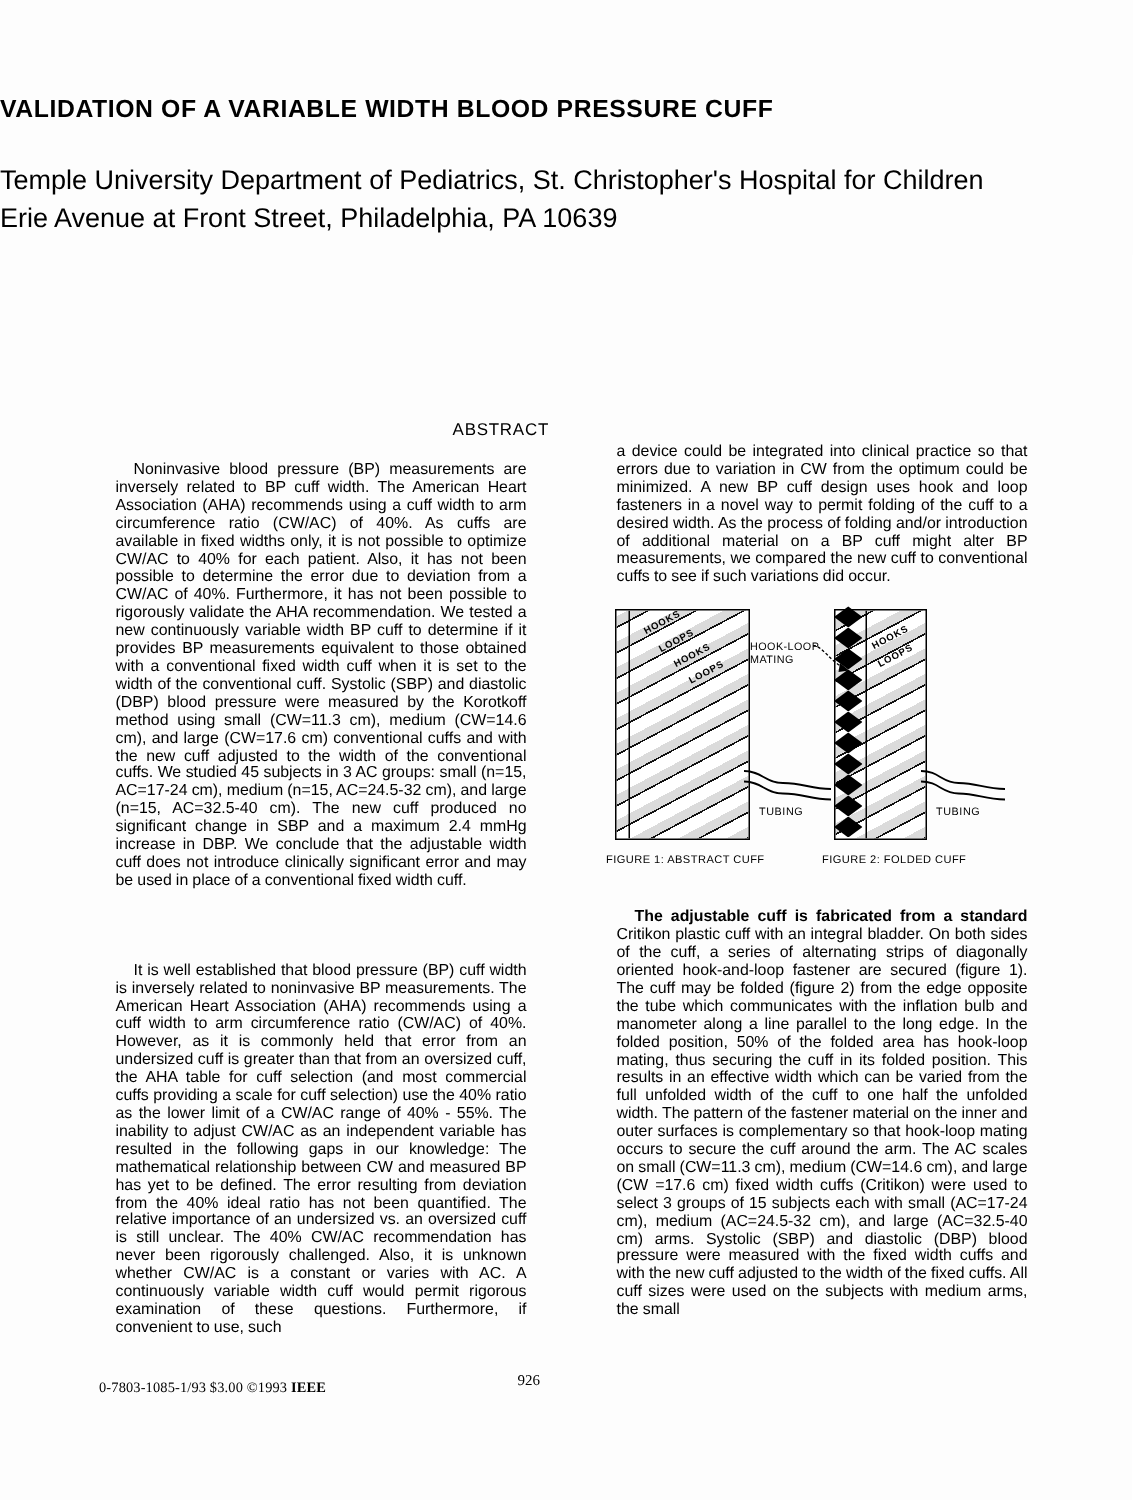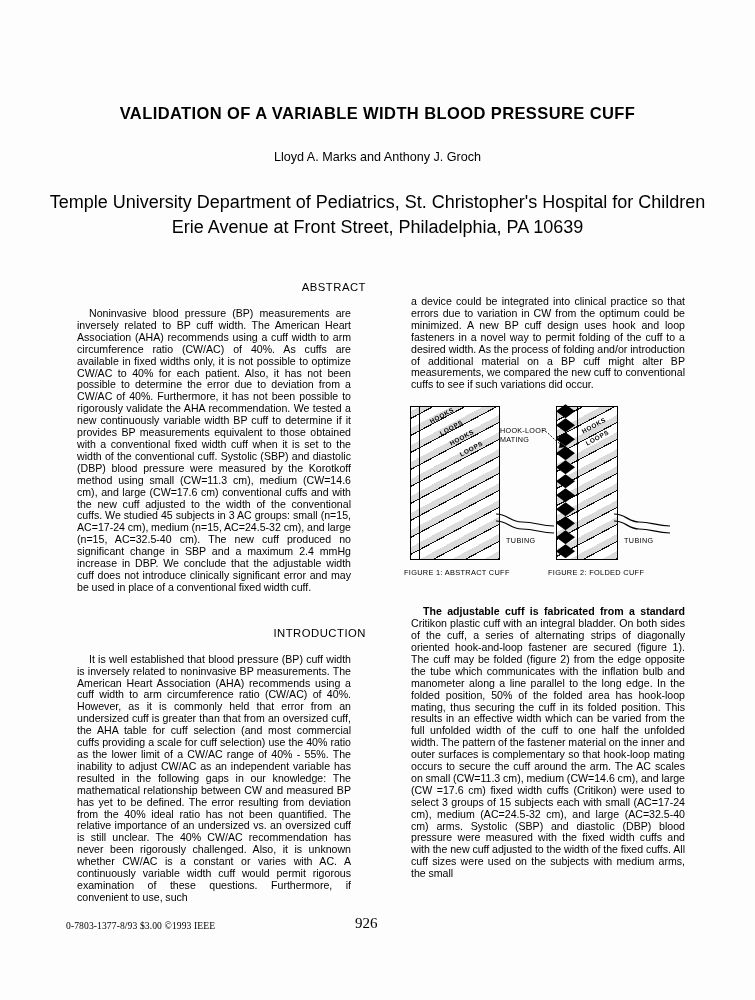--- a/index.html
+++ b/index.html
@@ -20,22 +20,21 @@
   .page {
     position: relative;
     width: 755px;
     height: 1000px;
     background: #fdfdfd;
     box-sizing: border-box;
   }
 
   
   .header {
-    padding-top: 104px;
-    text-align: center;
+    padding-top: 64px;
   }
   .doc-title {
     font-size: 16.5px;
     font-weight: bold;
     letter-spacing: 0.4px;
     line-height: 1.2;
     margin: 0;
   }
   .authors {
     margin-top: 26px;
@@ -200,53 +199,51 @@
   }
   .copyright {
     position: absolute;
     left: 66px;
     top: 0;
     font-family: "Liberation Serif", serif;
     font-size: 9.6px;
     letter-spacing: 0.1px;
     white-space: nowrap;
   }
-  .copyright .ieee { font-weight: normal; font-style: normal; margin-top: 42px; }
+  .copyright .ieee { font-weight: bold; font-style: normal; margin-top: 42px; }
   .page-number {
     position: absolute;
-    left: 355px;
+    left: 345px;
     top: -5px;
     font-family: "Liberation Serif", serif;
-    font-size: 15px;
+    font-size: 10px;
   }
 </style>
 </head>
 <body>
 
 <div class="page">
 
   <div class="header">
     <h1 class="doc-title">VALIDATION OF A VARIABLE WIDTH BLOOD PRESSURE CUFF</h1>
-    <div class="authors">Lloyd A. Marks and Anthony J. Groch</div>
     <div class="affiliation">
       <div>Temple University Department of Pediatrics, St. Christopher's Hospital for Children</div>
       <div>Erie Avenue at Front Street, Philadelphia, PA 10639</div>
     </div>
   </div>
 
   <div class="columns">
 
     <div class="col col-left">
 
       <h2 class="sec-head">ABSTRACT</h2>
       <p class="body-text">Noninvasive blood pressure (BP) measurements are inversely related to BP cuff width. The American Heart Association (AHA) recommends using a cuff width to arm circumference ratio (CW/AC) of 40%. As cuffs are available in fixed widths only, it is not possible to optimize CW/AC to 40% for each patient. Also, it has not been possible to determine the error due to deviation from a CW/AC of 40%. Furthermore, it has not been possible to rigorously validate the AHA recommendation. We tested a new continuously variable width BP cuff to determine if it provides BP measurements equivalent to those obtained with a conventional fixed width cuff when it is set to the width of the conventional cuff. Systolic (SBP) and diastolic (DBP) blood pressure were measured by the Korotkoff method using small (CW=11.3 cm), medium (CW=14.6 cm), and large (CW=17.6 cm) conventional cuffs and with the new cuff adjusted to the width of the conventional cuffs. We studied 45 subjects in 3 AC groups: small (n=15, AC=17-24 cm), medium (n=15, AC=24.5-32 cm), and large (n=15, AC=32.5-40 cm). The new cuff produced no significant change in SBP and a maximum 2.4 mmHg increase in DBP. We conclude that the adjustable width cuff does not introduce clinically significant error and may be used in place of a conventional fixed width cuff.</p>
 
       <div class="gap-md"></div>
 
-      <h2 class="sec-head">INTRODUCTION</h2>
       <p class="body-text">It is well established that blood pressure (BP) cuff width is inversely related to noninvasive BP measurements. The American Heart Association (AHA) recommends using a cuff width to arm circumference ratio (CW/AC) of 40%. However, as it is commonly held that error from an undersized cuff is greater than that from an oversized cuff, the AHA table for cuff selection (and most commercial cuffs providing a scale for cuff selection) use the 40% ratio as the lower limit of a CW/AC range of 40% - 55%. The inability to adjust CW/AC as an independent variable has resulted in the following gaps in our knowledge: The mathematical relationship between CW and measured BP has yet to be defined. The error resulting from deviation from the 40% ideal ratio has not been quantified. The relative importance of an undersized vs. an oversized cuff is still unclear. The 40% CW/AC recommendation has never been rigorously challenged. Also, it is unknown whether CW/AC is a constant or varies with AC. A continuously variable width cuff would permit rigorous examination of these questions. Furthermore, if convenient to use, such</p>
     </div>
 
     <div class="col col-right">
 
       <p class="body-text no-indent">a device could be integrated into clinical practice so that errors due to variation in CW from the optimum could be minimized. A new BP cuff design uses hook and loop fasteners in a novel way to permit folding of the cuff to a desired width. As the process of folding and/or introduction of additional material on a BP cuff might alter BP measurements, we compared the new cuff to conventional cuffs to see if such variations did occur.</p>
 
       <div class="figure-block">
         <div class="fig-row">
 
@@ -308,17 +305,17 @@
           <span class="cap1">FIGURE 1: ABSTRACT CUFF</span>
           <span class="cap2">FIGURE 2: FOLDED CUFF</span>
         </div>
       </div>
 
       <p class="body-text lead">The adjustable cuff is fabricated from a standard Critikon plastic cuff with an integral bladder. On both sides of the cuff, a series of alternating strips of diagonally oriented hook-and-loop fastener are secured (figure 1). The cuff may be folded (figure 2) from the edge opposite the tube which communicates with the inflation bulb and manometer along a line parallel to the long edge. In the folded position, 50% of the folded area has hook-loop mating, thus securing the cuff in its folded position. This results in an effective width which can be varied from the full unfolded width of the cuff to one half the unfolded width. The pattern of the fastener material on the inner and outer surfaces is complementary so that hook-loop mating occurs to secure the cuff around the arm. The AC scales on small (CW=11.3 cm), medium (CW=14.6 cm), and large (CW =17.6 cm) fixed width cuffs (Critikon) were used to select 3 groups of 15 subjects each with small (AC=17-24 cm), medium (AC=24.5-32 cm), and large (AC=32.5-40 cm) arms. Systolic (SBP) and diastolic (DBP) blood pressure were measured with the fixed width cuffs and with the new cuff adjusted to the width of the fixed cuffs. All cuff sizes were used on the subjects with medium arms, the small</p>
     </div>
   </div>
 
   <div class="footer">
-    <div class="copyright"><span>0-7803-1377-8/93  $3.00 ©1993 </span><span class="ieee">IEEE</span></div>
+    <div class="copyright"><span>0-7803-1085-1/93  $3.00 ©1993 </span><span class="ieee">IEEE</span></div>
     <div class="page-number">926</div>
   </div>
 
 </div>
 
 </body></html>

